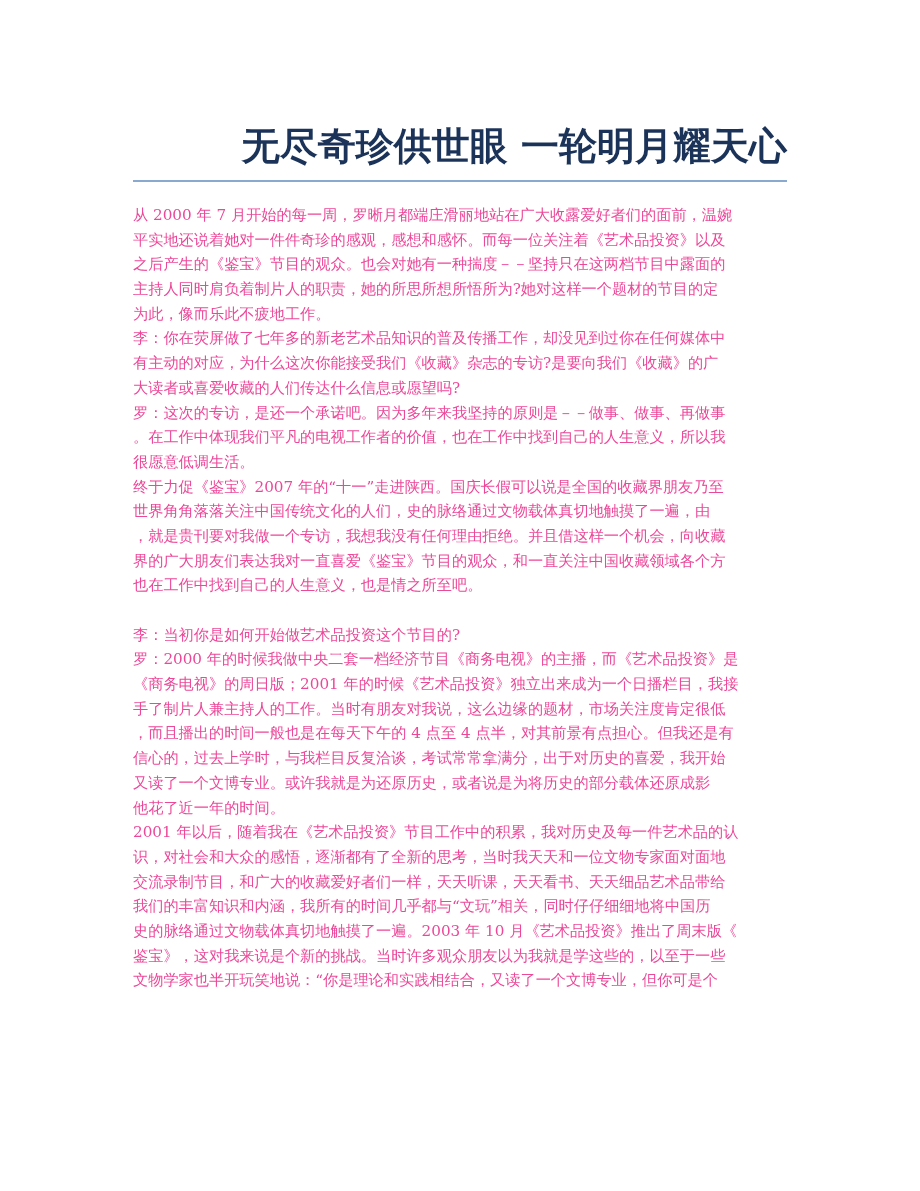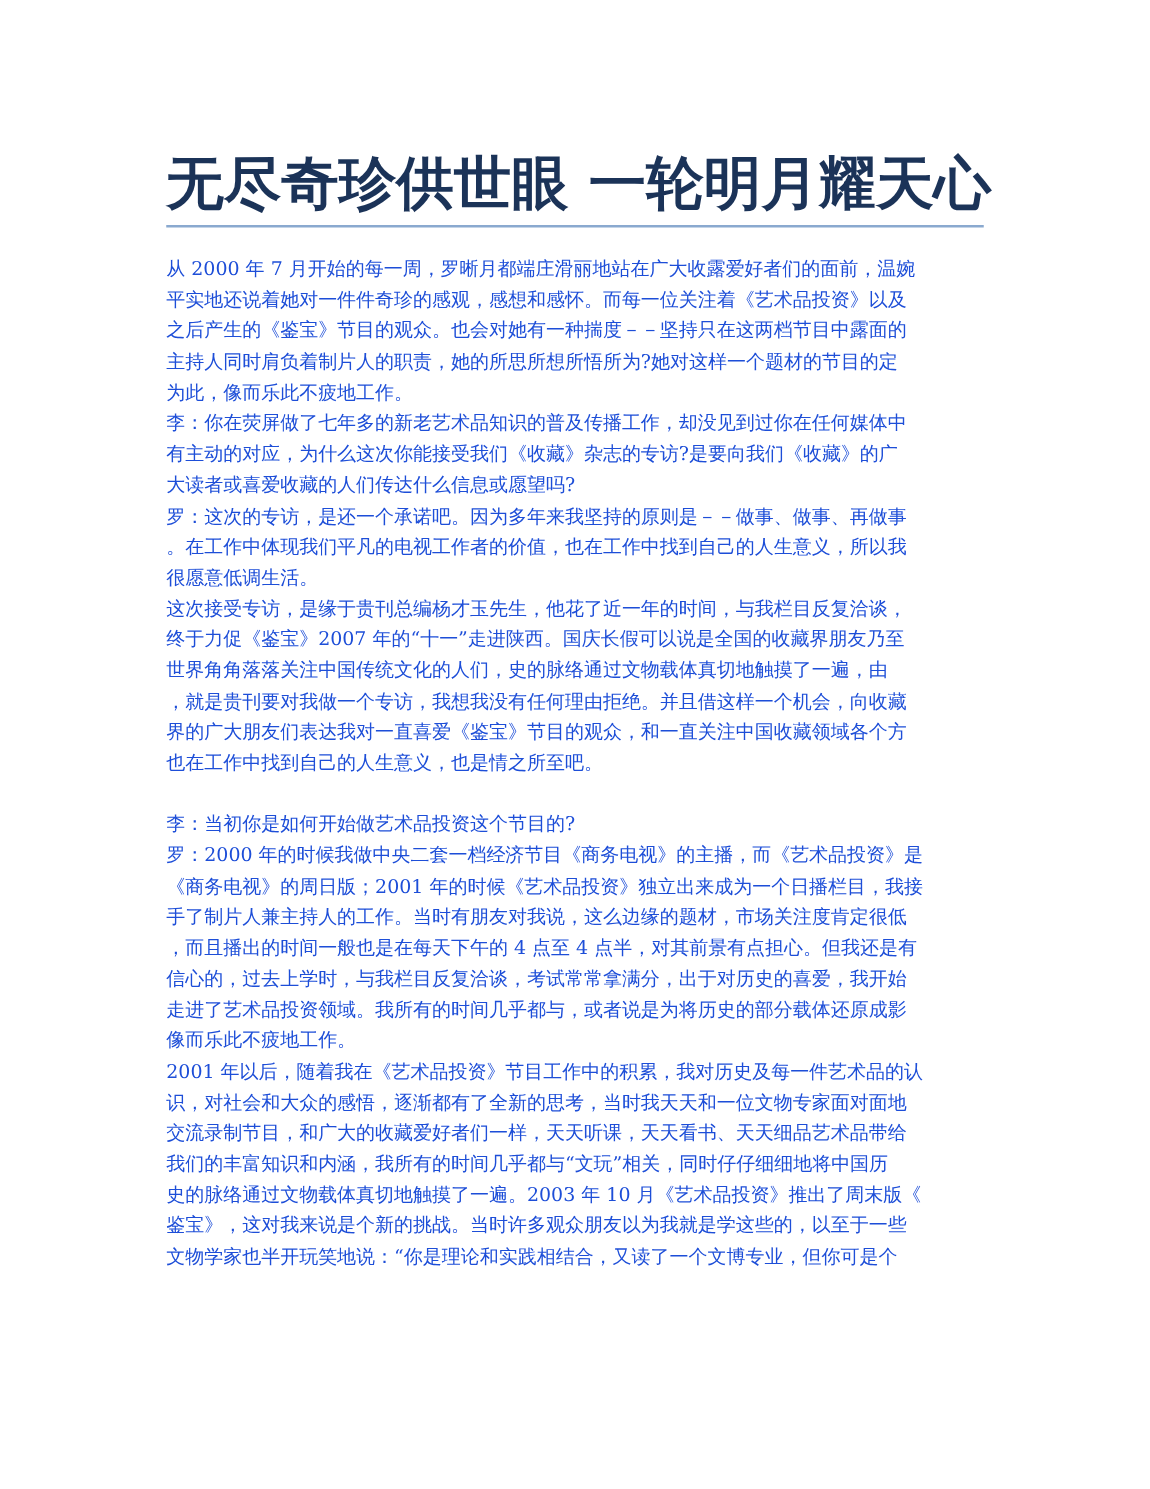--- a/index.html
+++ b/index.html
@@ -23,21 +23,21 @@
     }
     .title {
       position: absolute;
       left: 133px;
       width: 654px;
       top: 118px;
       height: 56px;
       text-align: right;
       font-family: "DejaVu Sans", "Liberation Sans", sans-serif;
       font-weight: bold;
-      font-size: 46px;
+      font-size: 38px;
       line-height: 56px;
       color: #1b3358;
       letter-spacing: 0px;
       white-space: nowrap;
     }
     .rule {
       position: absolute;
       left: 133px;
       top: 180px;
       width: 654px;
@@ -45,21 +45,21 @@
       background: #8aa9cf;
     }
     .body {
       position: absolute;
       left: 133px;
       top: 203px;
       width: 660px;
       font-family: "DejaVu Serif", "Liberation Serif", serif;
       font-size: 15.2px;
       line-height: 24.7px;
-      color: #1d4ed8;
+      color: #ec4899;
     }
     .line {
       white-space: nowrap;
       height: 24.7px;
       overflow: visible;
     }
     .blank {
       height: 24.7px;
     }
   </style>
@@ -75,35 +75,34 @@
     <div class="line">平实地还说着她对一件件奇珍的感观，感想和感怀。而每一位关注着《艺术品投资》以及</div>
     <div class="line">之后产生的《鉴宝》节目的观众。也会对她有一种揣度－－坚持只在这两档节目中露面的</div>
     <div class="line">主持人同时肩负着制片人的职责，她的所思所想所悟所为?她对这样一个题材的节目的定</div>
     <div class="line">为此，像而乐此不疲地工作。</div>
     <div class="line">李：你在荧屏做了七年多的新老艺术品知识的普及传播工作，却没见到过你在任何媒体中</div>
     <div class="line">有主动的对应，为什么这次你能接受我们《收藏》杂志的专访?是要向我们《收藏》的广</div>
     <div class="line">大读者或喜爱收藏的人们传达什么信息或愿望吗?</div>
     <div class="line">罗：这次的专访，是还一个承诺吧。因为多年来我坚持的原则是－－做事、做事、再做事</div>
     <div class="line">。在工作中体现我们平凡的电视工作者的价值，也在工作中找到自己的人生意义，所以我</div>
     <div class="line">很愿意低调生活。</div>
-    <div class="line">这次接受专访，是缘于贵刊总编杨才玉先生，他花了近一年的时间，与我栏目反复洽谈，</div>
     <div class="line">终于力促《鉴宝》2007 年的“十一”走进陕西。国庆长假可以说是全国的收藏界朋友乃至</div>
     <div class="line">世界角角落落关注中国传统文化的人们，史的脉络通过文物载体真切地触摸了一遍，由</div>
     <div class="line">，就是贵刊要对我做一个专访，我想我没有任何理由拒绝。并且借这样一个机会，向收藏</div>
     <div class="line">界的广大朋友们表达我对一直喜爱《鉴宝》节目的观众，和一直关注中国收藏领域各个方</div>
     <div class="line">也在工作中找到自己的人生意义，也是情之所至吧。</div>
     <div class="line blank"></div>
     <div class="line">李：当初你是如何开始做艺术品投资这个节目的?</div>
     <div class="line">罗：2000 年的时候我做中央二套一档经济节目《商务电视》的主播，而《艺术品投资》是</div>
     <div class="line">《商务电视》的周日版；2001 年的时候《艺术品投资》独立出来成为一个日播栏目，我接</div>
     <div class="line">手了制片人兼主持人的工作。当时有朋友对我说，这么边缘的题材，市场关注度肯定很低</div>
     <div class="line">，而且播出的时间一般也是在每天下午的 4 点至 4 点半，对其前景有点担心。但我还是有</div>
     <div class="line">信心的，过去上学时，与我栏目反复洽谈，考试常常拿满分，出于对历史的喜爱，我开始</div>
-    <div class="line">走进了艺术品投资领域。我所有的时间几乎都与，或者说是为将历史的部分载体还原成影</div>
-    <div class="line">像而乐此不疲地工作。</div>
+    <div class="line">又读了一个文博专业。或许我就是为还原历史，或者说是为将历史的部分载体还原成影</div>
+    <div class="line">他花了近一年的时间。</div>
     <div class="line">2001 年以后，随着我在《艺术品投资》节目工作中的积累，我对历史及每一件艺术品的认</div>
     <div class="line">识，对社会和大众的感悟，逐渐都有了全新的思考，当时我天天和一位文物专家面对面地</div>
     <div class="line">交流录制节目，和广大的收藏爱好者们一样，天天听课，天天看书、天天细品艺术品带给</div>
     <div class="line">我们的丰富知识和内涵，我所有的时间几乎都与“文玩”相关，同时仔仔细细地将中国历</div>
     <div class="line">史的脉络通过文物载体真切地触摸了一遍。2003 年 10 月《艺术品投资》推出了周末版《</div>
     <div class="line">鉴宝》，这对我来说是个新的挑战。当时许多观众朋友以为我就是学这些的，以至于一些</div>
     <div class="line">文物学家也半开玩笑地说：“你是理论和实践相结合，又读了一个文博专业，但你可是个</div>
   </div>
 </div>
 

